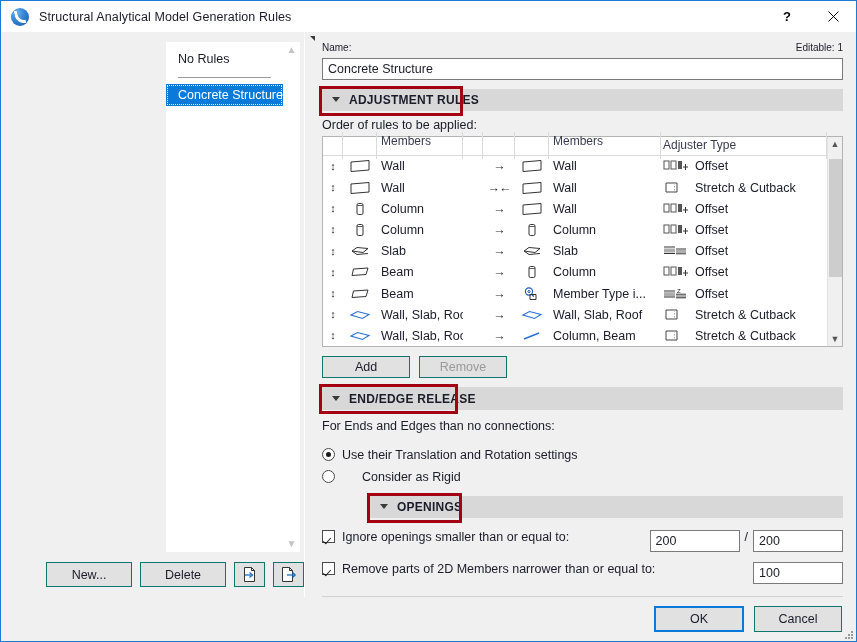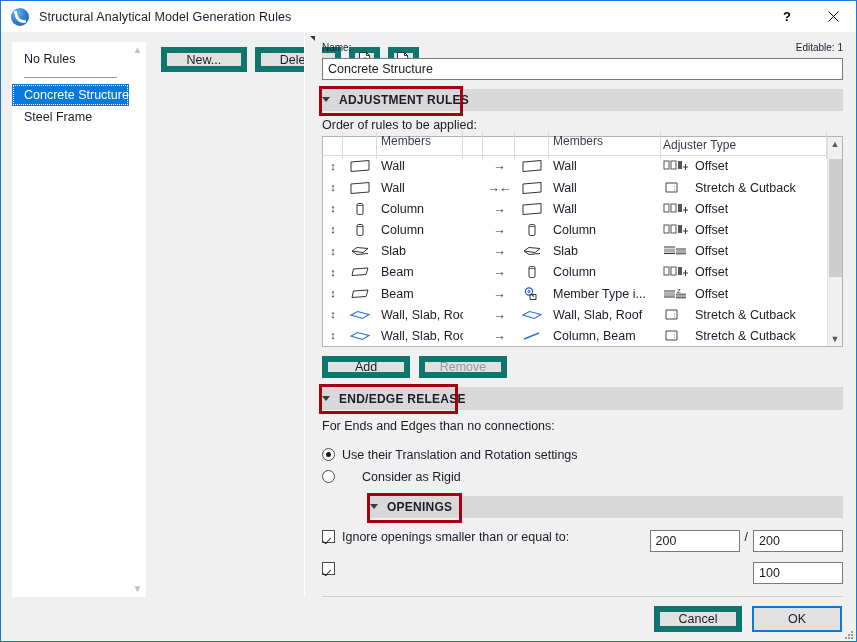--- a/index.html
+++ b/index.html
@@ -61,22 +61,23 @@
   
   .body {
     flex: 1;
     display: flex;
     min-height: 0;
     background: #f0f0f0;
   }
   
   .left-pane {
     width: 303px; flex: none;
-    display: flex; flex-direction: row;
+    display: flex; flex-direction: column;
     padding: 5px 0 0 0;
+    align-items: flex-end;
   }
   .rules-list-wrap {
     flex: 1;
     margin: 5px 4px 0 11px;
     background: #ffffff;
     border: none;
     display: flex;
     min-height: 0;
     position: relative;
   }
@@ -106,21 +107,21 @@
     padding: 3px 0;
   }
   .vsb .arr { color: #c4c4c4; font-size: 10px; line-height: 10px; }
   .left-buttons {
     height: 45px; flex: none;
     display: flex; align-items: center;
     padding-left: 11px; gap: 8px;
   }
   .btn {
     background: #e1e1e1;
-    border: 6px solid #0f766e;
+    border: 1px solid #0f766e;
     font-size: 12.5px; color: #1b1b2a;
     font-family: "Liberation Sans", sans-serif;
     display: flex; align-items: center; justify-content: center;
     cursor: default;
   }
   .btn.wide { width: 86px; height: 25px; }
   .btn.icon { width: 31px; height: 25px; }
   .btn.disabled { color: #9a9a9a; }
 
   
@@ -154,20 +155,21 @@
     border: 1px solid #7a7a7a;
     font-size: 12.5px; color: #1b1b2a;
     padding: 0 5px;
     display: flex; align-items: center;
     font-family: "Liberation Sans", sans-serif;
   }
   .section-header {
     height: 24px; margin-top: 9px;
     background: #d8d8d8;
     display: flex; align-items: center;
+    padding-left: 10px;
     font-size: 12px; font-weight: bold;
     color: #1b1b2a; letter-spacing: .25px;
     position: relative;
   }
   .section-header .tri {
     width: 0; height: 0;
     border-left: 4.5px solid transparent;
     border-right: 4.5px solid transparent;
     border-top: 5px solid #3a3a3a;
     margin-right: 9px;
@@ -309,21 +311,20 @@
   </div>
 
   <div class="body">
 
     <div class="left-pane">
       <div class="rules-list-wrap">
         <div class="rules-list">
           <div class="rule-item">No Rules</div>
           <div class="rule-sep"></div>
           <div class="rule-item selected">Concrete Structure</div>
-          <div class="rule-item">Steel Frame</div>
         </div>
         <div class="vsb">
           <div class="arr">▲</div>
           <div class="arr">▼</div>
         </div>
       </div>
       <div class="left-buttons">
         <div class="btn wide">New...</div>
         <div class="btn wide">Delete</div>
         <div class="btn icon">
@@ -715,31 +716,32 @@
         <span class="cb on"></span>
         <span>Ignore openings smaller than or equal to:</span>
         <span style="flex:1"></span>
         <span class="num-input">200</span>
         <span class="slashsep">/</span>
         <span class="num-input">200</span>
       </div>
 
       <div class="check-row" style="margin-top:10px;">
         <span class="cb on"></span>
+        <span>Remove parts of 2D Members narrower than or equal to:</span>
         <span style="flex:1"></span>
         <span class="num-input">100</span>
       </div>
 
       <div class="sep-line" style="margin-top:12px;"></div>
     </div>
   </div>
 
   <div class="footer">
+    <div class="btn ok">OK</div>
     <div class="btn cancel">Cancel</div>
-    <div class="btn ok">OK</div>
     <div class="grip-corner">
       <i style="right:0;bottom:0"></i>
         <i style="right:3px;bottom:0"></i>
         <i style="right:6px;bottom:0"></i>
       <i style="right:0;bottom:3px"></i>
         <i style="right:3px;bottom:3px"></i>
       <i style="right:0;bottom:6px"></i>
     </div>
   </div>
 </div>

